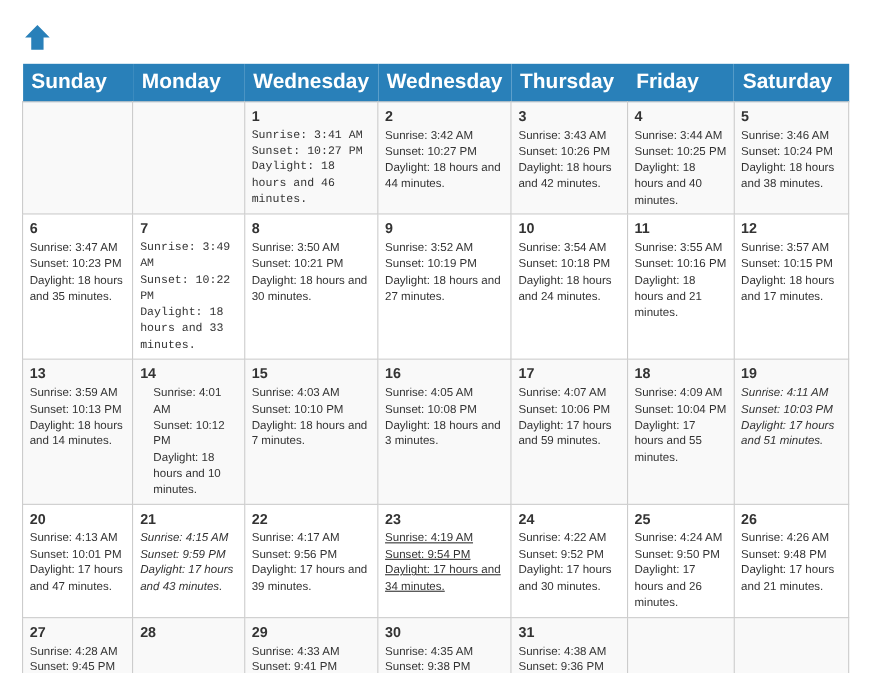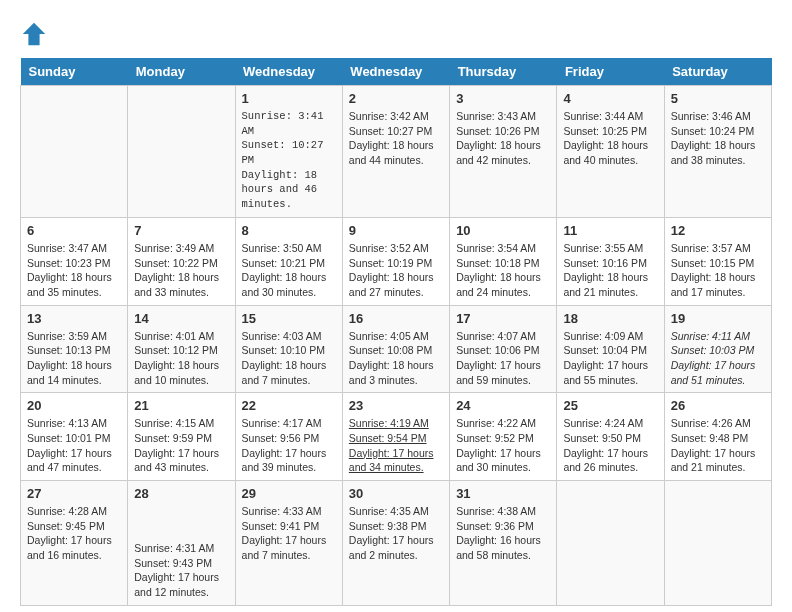--- a/index.html
+++ b/index.html
@@ -54,21 +54,21 @@
     }
     table {
       width: 100%;
       border-collapse: collapse;
     }
     thead th {
       background-color: #2980b9;
       color: white;
       padding: 6px 8px;
       text-align: left;
-      font-size: 13px;
+      font-size: 19px;
       font-weight: bold;
     }
     tbody td {
       border: 1px solid #ccc;
       vertical-align: top;
       padding: 5px 6px;
       width: 14.28%;
       min-height: 80px;
       font-size: 11px;
       color: #333;
@@ -161,21 +161,21 @@
       </tr>
       <tr>
         <td>
           <div class="day-num">6</div>
           <div class="day-info" style="white-space: pre-line;">Sunrise: 3:47 AM
 Sunset: 10:23 PM
 Daylight: 18 hours and 35 minutes.</div>
         </td>
         <td>
           <div class="day-num">7</div>
-          <div class="day-info" style="white-space: pre-line;">Sunrise: 3:49 AM
+          <div class="day-info" style="white-space: pre-line; font-family: Liberation Mono, monospace;">Sunrise: 3:49 AM
 Sunset: 10:22 PM
 Daylight: 18 hours and 33 minutes.</div>
         </td>
         <td>
           <div class="day-num">8</div>
           <div class="day-info" style="white-space: pre-line;">Sunrise: 3:50 AM
 Sunset: 10:21 PM
 Daylight: 18 hours and 30 minutes.</div>
         </td>
         <td>
@@ -205,21 +205,21 @@
       </tr>
       <tr>
         <td>
           <div class="day-num">13</div>
           <div class="day-info" style="white-space: pre-line;">Sunrise: 3:59 AM
 Sunset: 10:13 PM
 Daylight: 18 hours and 14 minutes.</div>
         </td>
         <td>
           <div class="day-num">14</div>
-          <div class="day-info" style="white-space: pre-line;">Sunrise: 4:01 AM
+          <div class="day-info" style="white-space: pre-line; margin-left: 12px;">Sunrise: 4:01 AM
 Sunset: 10:12 PM
 Daylight: 18 hours and 10 minutes.</div>
         </td>
         <td>
           <div class="day-num">15</div>
           <div class="day-info" style="white-space: pre-line;">Sunrise: 4:03 AM
 Sunset: 10:10 PM
 Daylight: 18 hours and 7 minutes.</div>
         </td>
         <td>
@@ -249,21 +249,21 @@
       </tr>
       <tr>
         <td>
           <div class="day-num">20</div>
           <div class="day-info" style="white-space: pre-line;">Sunrise: 4:13 AM
 Sunset: 10:01 PM
 Daylight: 17 hours and 47 minutes.</div>
         </td>
         <td>
           <div class="day-num">21</div>
-          <div class="day-info" style="white-space: pre-line;">Sunrise: 4:15 AM
+          <div class="day-info" style="white-space: pre-line; font-style: italic;">Sunrise: 4:15 AM
 Sunset: 9:59 PM
 Daylight: 17 hours and 43 minutes.</div>
         </td>
         <td>
           <div class="day-num">22</div>
           <div class="day-info" style="white-space: pre-line;">Sunrise: 4:17 AM
 Sunset: 9:56 PM
 Daylight: 17 hours and 39 minutes.</div>
         </td>
         <td>

